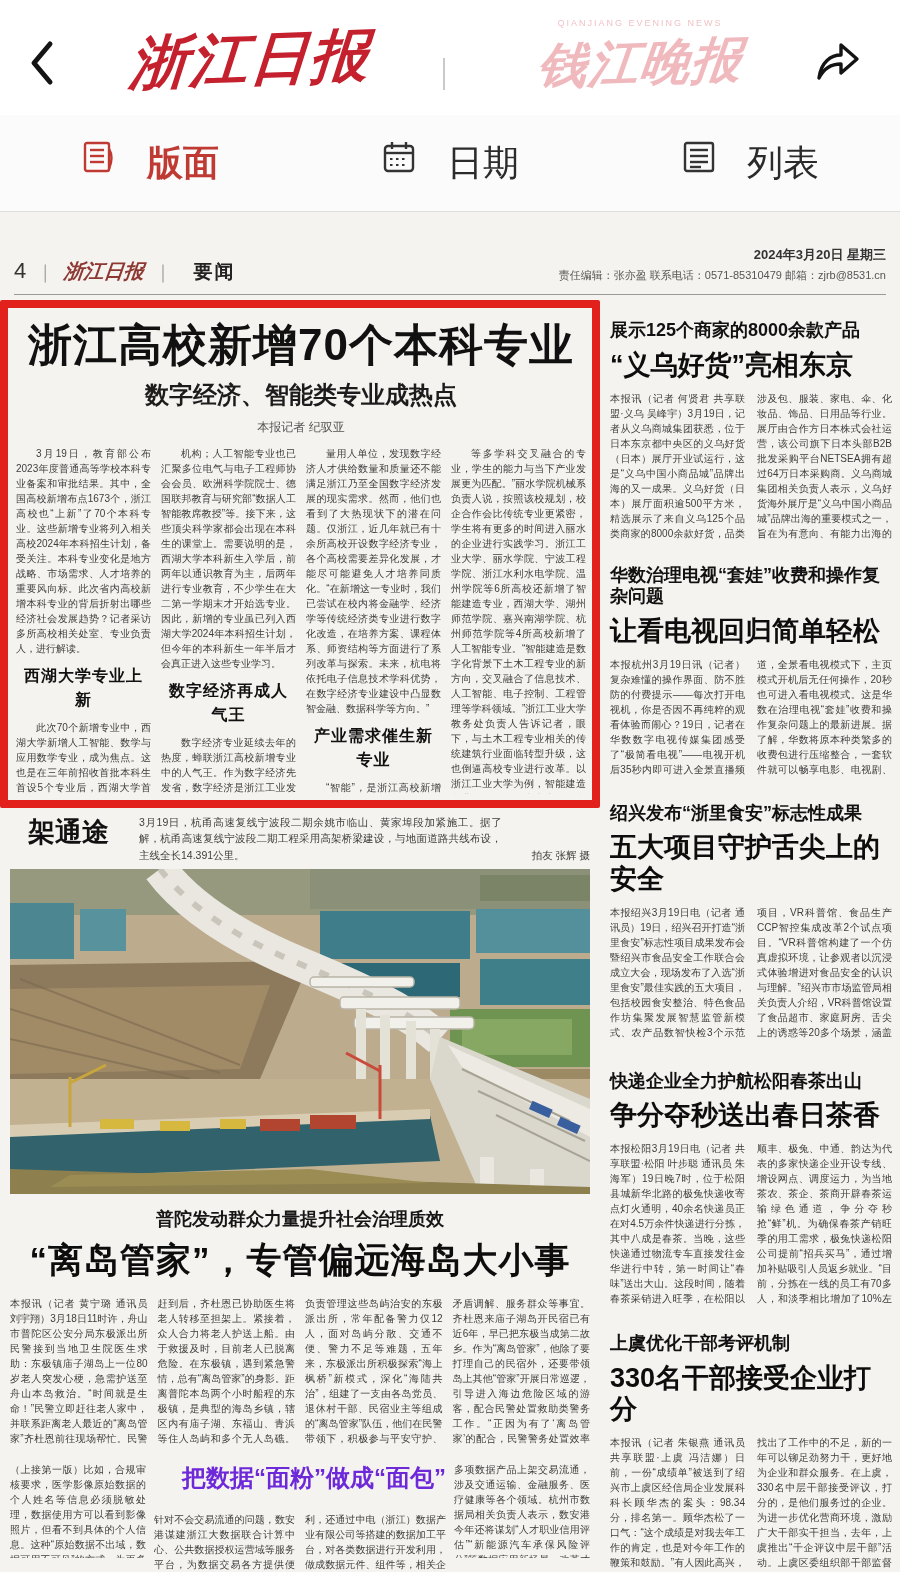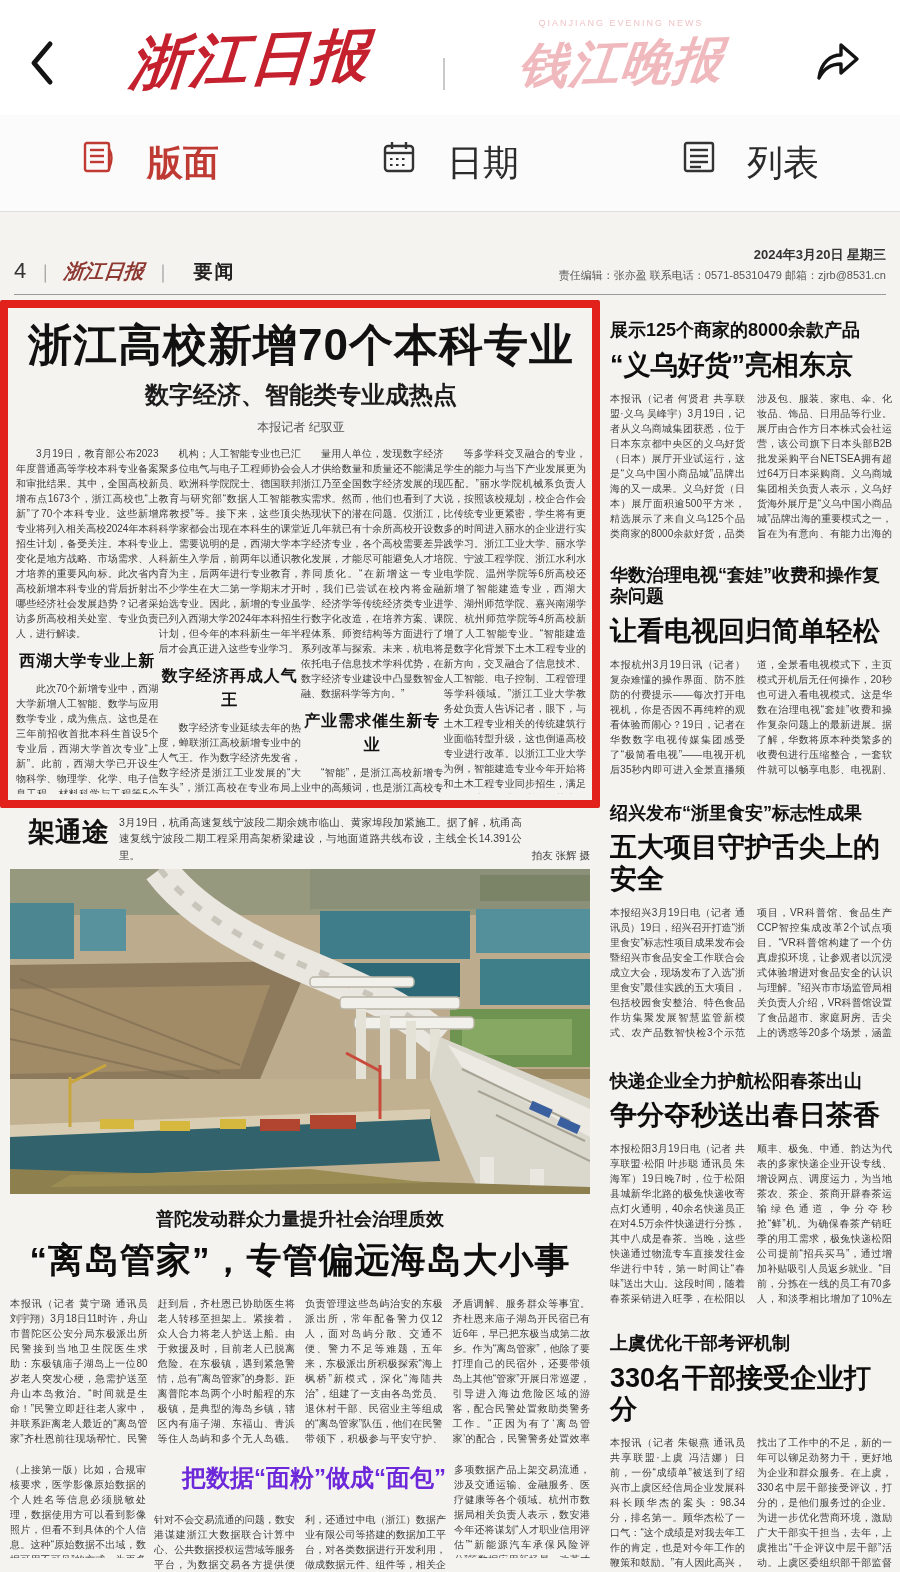--- a/index.html
+++ b/index.html
@@ -5,21 +5,21 @@
   html,body{margin:0;padding:0;background:#ffffff;}
   *{box-sizing:border-box;}
   .screen{position:relative;width:900px;height:1572px;background:#ffffff;overflow:hidden;
     font-family:"Liberation Sans","DejaVu Sans",sans-serif;color:#222;}
   
   .app-header{position:absolute;left:0;top:0;width:900px;height:115px;background:#ffffff;}
   .back-btn{position:absolute;left:28px;top:38px;width:40px;height:50px;display:flex;align-items:center;cursor:pointer;}
   .logo-zjrb{position:absolute;left:100px;top:14px;width:300px;height:92px;display:flex;align-items:center;justify-content:center;
     font-weight:900;font-size:58px;color:#c4202e;transform:skewX(-6deg) rotate(-2deg);letter-spacing:2px;font-style:italic;}
   .logo-divider{position:absolute;left:443px;top:58px;width:2px;height:32px;background:#c9c9c9;}
-  .logo-qjwb-wrap{position:absolute;left:476px;top:10px;width:290px;height:100px;text-align:center;}
+  .logo-qjwb-wrap{position:absolute;left:495px;top:10px;width:290px;height:100px;text-align:center;}
   .logo-qjwb-sub{font-size:9px;color:#f0c3c6;letter-spacing:2px;margin-top:8px;}
   .logo-qjwb{font-weight:900;font-size:50px;color:#f0b9bd;transform:skewX(-8deg) rotate(-2deg);font-style:italic;letter-spacing:1px;margin-top:2px;}
   .share-btn{position:absolute;right:38px;top:40px;width:48px;height:44px;cursor:pointer;}
   
   .tab-bar{position:absolute;left:0;top:115px;width:900px;height:97px;background:#fcfbfb;
     display:flex;align-items:center;border-bottom:1px solid #dedede;}
   .tab{flex:1;display:flex;align-items:flex-start;justify-content:center;gap:30px;font-size:36px;color:#2b2b2b;cursor:pointer;}
   .tab .t-icon{display:flex;}
   .tab.active{color:#bf3a33;font-weight:700;}
   
@@ -35,34 +35,34 @@
   .mh-editor{font-size:11px;color:#555;margin-top:4px;}
   .mh-rule{position:absolute;left:14px;top:82px;width:872px;height:1px;background:#9a9a9a;}
   
   .red-box{position:absolute;left:0px;top:88px;width:600px;height:508px;border:8px solid #e2211c;
     border-radius:2px;pointer-events:auto;cursor:pointer;background:transparent;z-index:5;}
   
   .main-article{position:absolute;left:16px;top:108px;width:570px;}
   .ma-headline{margin:0;text-align:center;font-size:44px;font-weight:900;color:#111;letter-spacing:1px;line-height:1.15;}
   .ma-subtitle{margin:8px 0 0;text-align:center;font-size:24px;font-weight:700;color:#1c1c1c;}
   .ma-byline{margin:8px 0 10px;text-align:center;font-size:12px;color:#555;}
-  .ma-body{display:grid;grid-template-columns:repeat(4,1fr);height:348px;overflow:hidden;}
+  .ma-body{display:grid;grid-template-columns:repeat(4,1fr);gap:10px;height:348px;overflow:hidden;}
   .ma-col{font-size:10px;line-height:1.5;color:#3d3d3d;text-align:justify;overflow:hidden;}
   .ma-col p{margin:0;text-indent:2em;}
   .ma-col h4{margin:8px 0;font-size:16px;font-weight:900;color:#111;text-align:center;letter-spacing:1px;}
   .ma-col h4:empty{display:none;}
   
   .sidebar{position:absolute;left:610px;top:108px;width:282px;}
   .side-article{margin-bottom:24px;}
   .sa-kicker{font-size:18px;font-weight:700;color:#111;line-height:1.2;margin:0 0 4px;}
   .sa-headline{font-size:27px;font-weight:900;color:#0d0d0d;line-height:1.15;margin:8px 0 10px;letter-spacing:0px;}
   .sa-body{column-count:2;column-gap:12px;font-size:10px;line-height:1.5;color:#3d3d3d;text-align:justify;overflow:hidden;}
   
   .photo-block{position:absolute;left:10px;top:602px;width:580px;}
-  .pb-caption{display:flex;gap:10px;align-items:flex-start;margin-bottom:6px;justify-content:center;}
+  .pb-caption{display:flex;gap:30px;align-items:flex-start;margin-bottom:6px;justify-content:center;}
   .pb-title{font-size:27px;font-weight:900;color:#111;white-space:nowrap;padding-left:18px;}
   .pb-text{font-size:10.5px;line-height:1.55;color:#3d3d3d;text-align:justify;flex:1;}
   .pb-credit{font-size:10.5px;color:#3d3d3d;white-space:nowrap;align-self:flex-end;}
   .pb-photo{width:580px;height:325px;display:block;background:#b9a98e;}
   
   .island{position:absolute;left:10px;top:995px;width:580px;}
   .is-kicker{text-align:center;font-size:18px;font-weight:700;color:#161616;margin:0 0 6px;}
   .is-headline{text-align:center;font-size:35px;font-weight:900;color:#0d0d0d;margin:0 0 12px;letter-spacing:1px;}
   .is-body{column-count:4;column-gap:10px;font-size:10px;line-height:1.5;color:#3d3d3d;text-align:justify;height:158px;overflow:hidden;}
   

